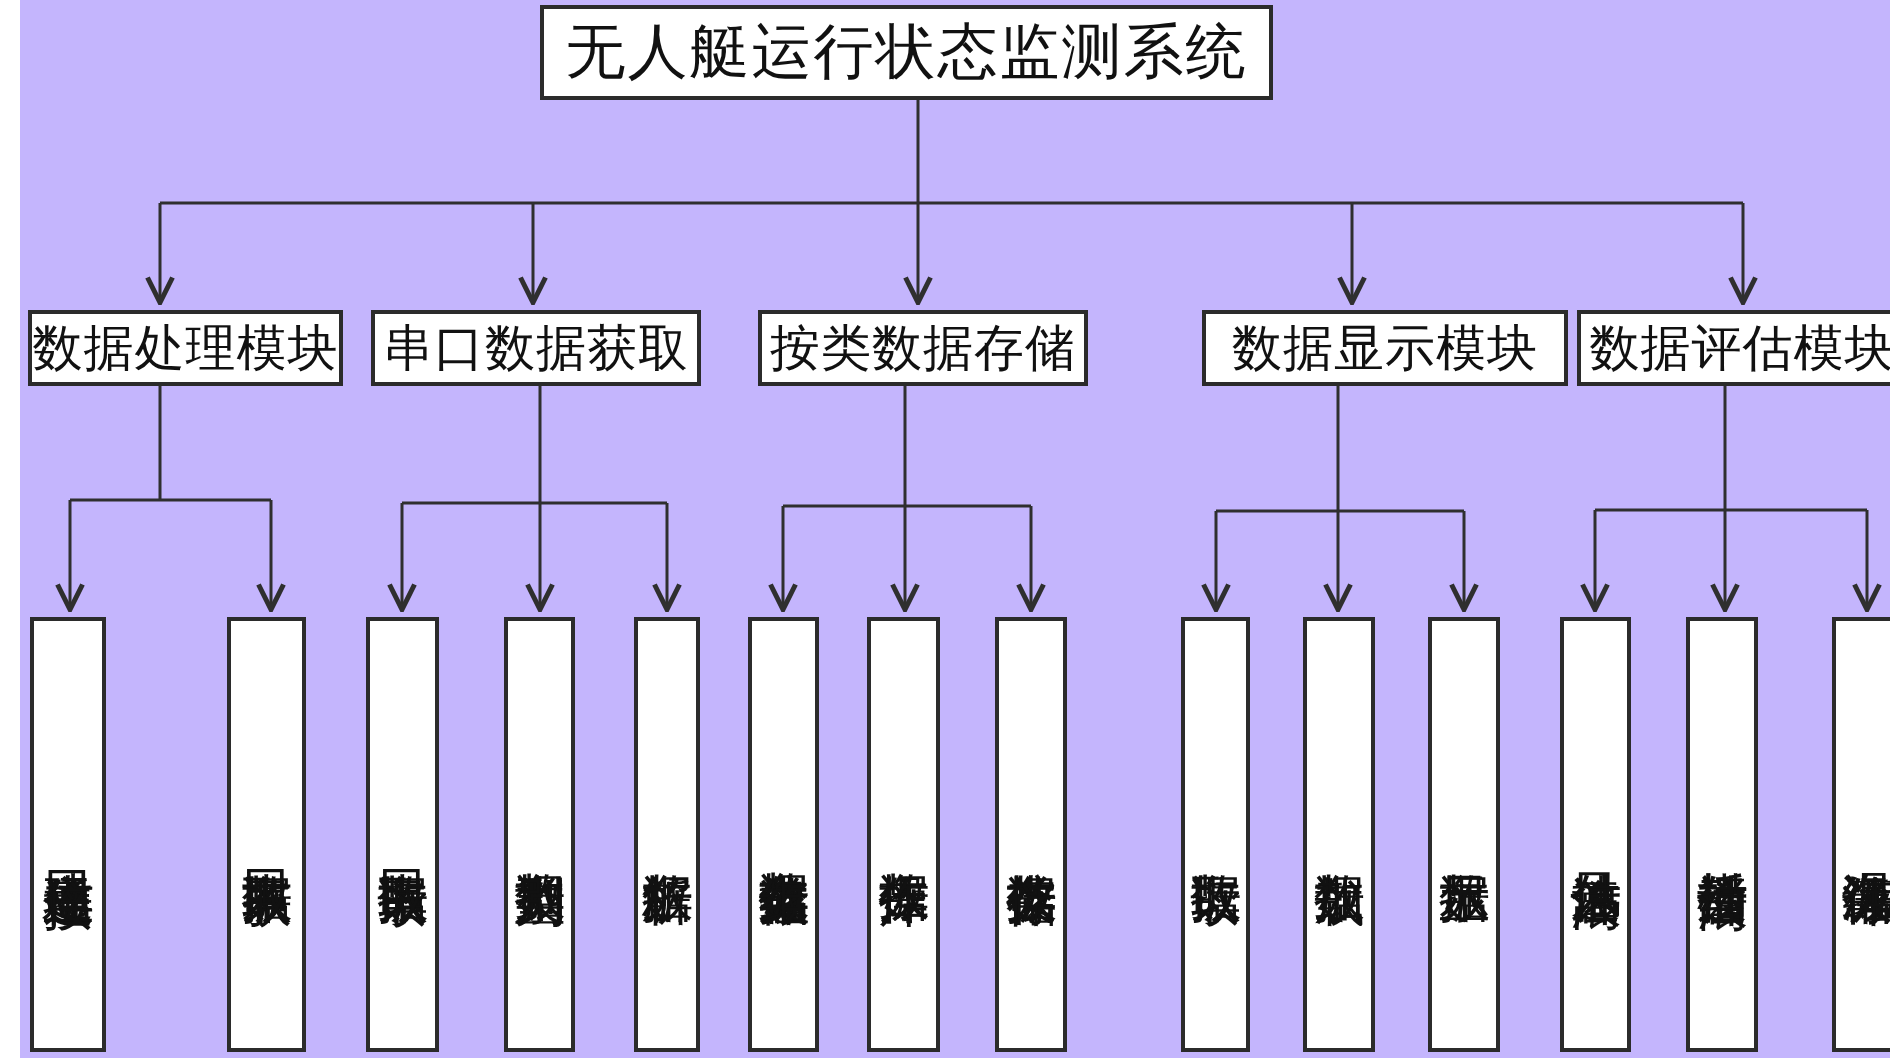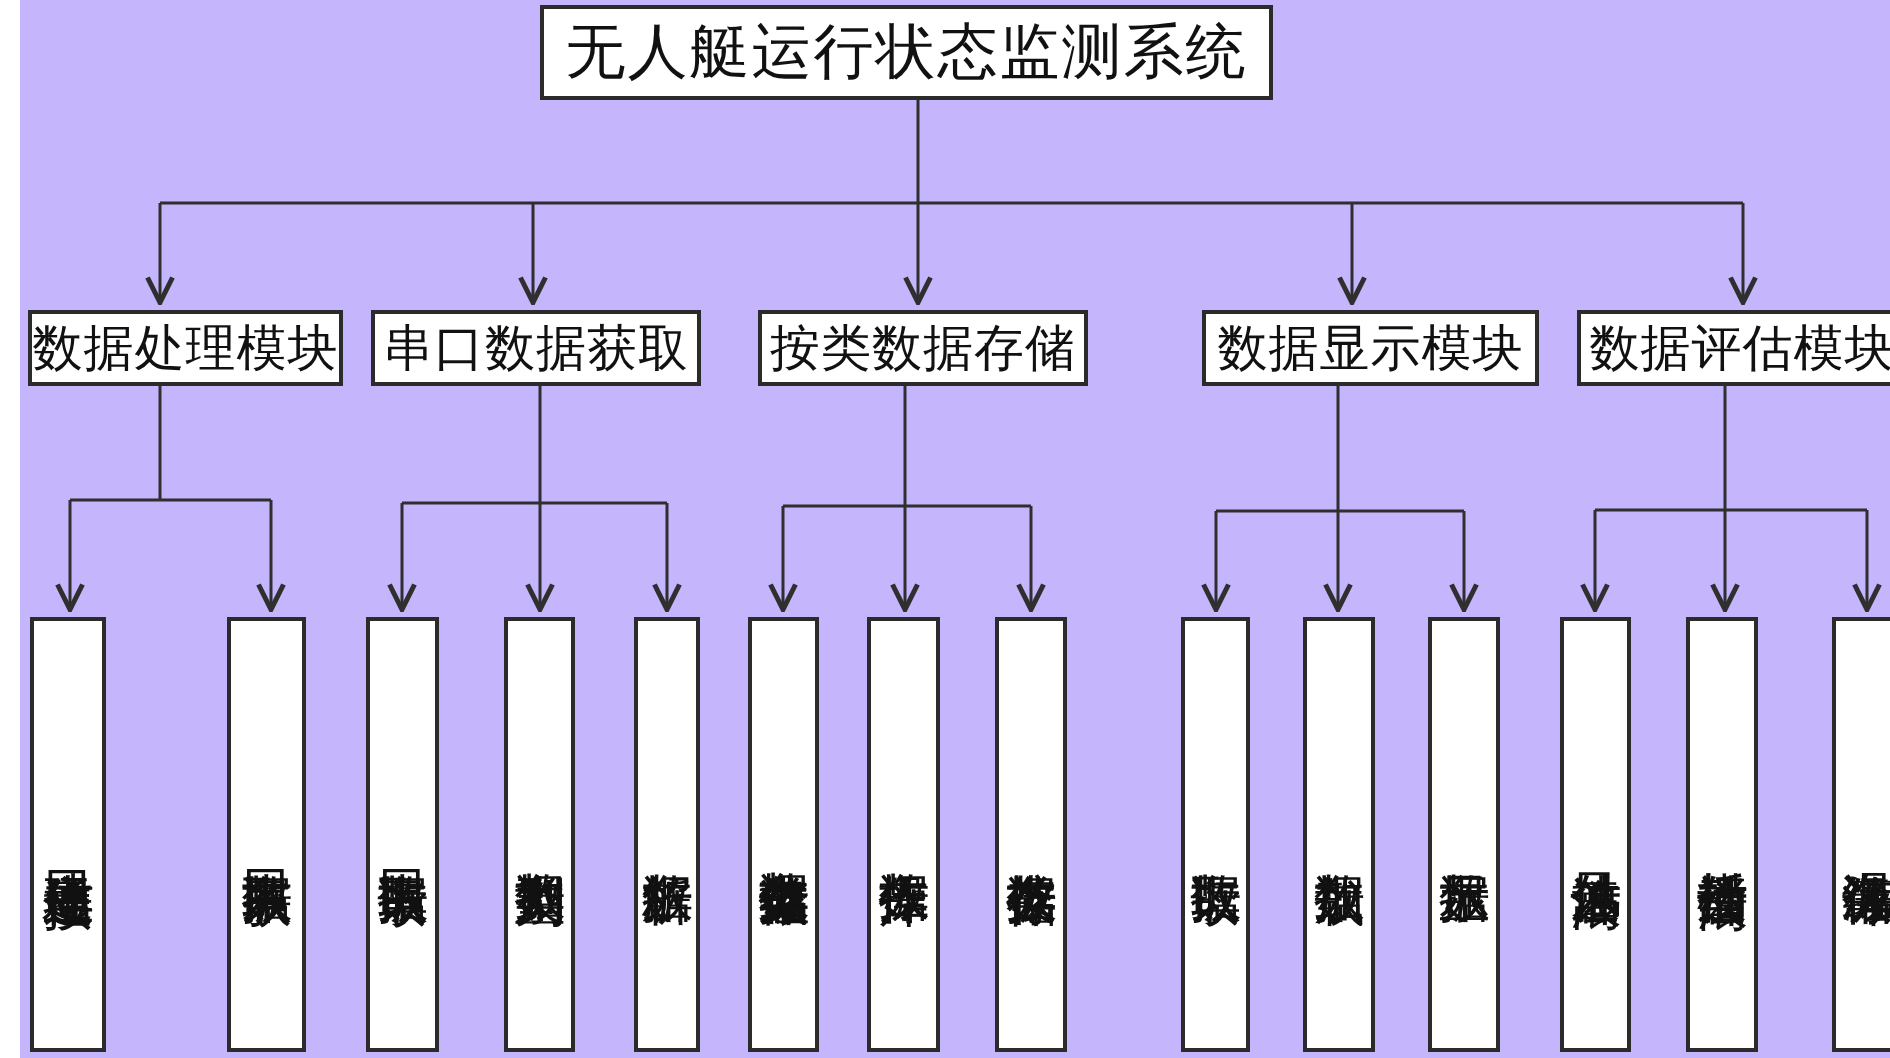--- a/index.html
+++ b/index.html
@@ -35,21 +35,21 @@
     border-width:4px;
   }
   .leaf-box .vtext{
     writing-mode:vertical-rl;
     text-orientation:upright;
     letter-spacing:1px;
   }
   .m1{left:8px;width:315px;}
   .m2{left:351px;width:330px;}
   .m3{left:738px;width:330px;}
-  .m4{left:1182px;width:337px;align-items:center;}
+  .m4{left:1182px;width:366px;align-items:center;}
   .m5{left:1557px;width:331px;}
   .l1a{left:10px;width:76px;}
   .l1b{left:207px;width:79px;}
   .l2a{left:346px;width:73px;}
   .l2b{left:484px;width:71px;}
   .l2c{left:614px;width:66px;}
   .l3a{left:728px;width:71px;}
   .l3b{left:847px;width:73px;}
   .l3c{left:975px;width:72px;}
   .l4a{left:1161px;width:69px;}

